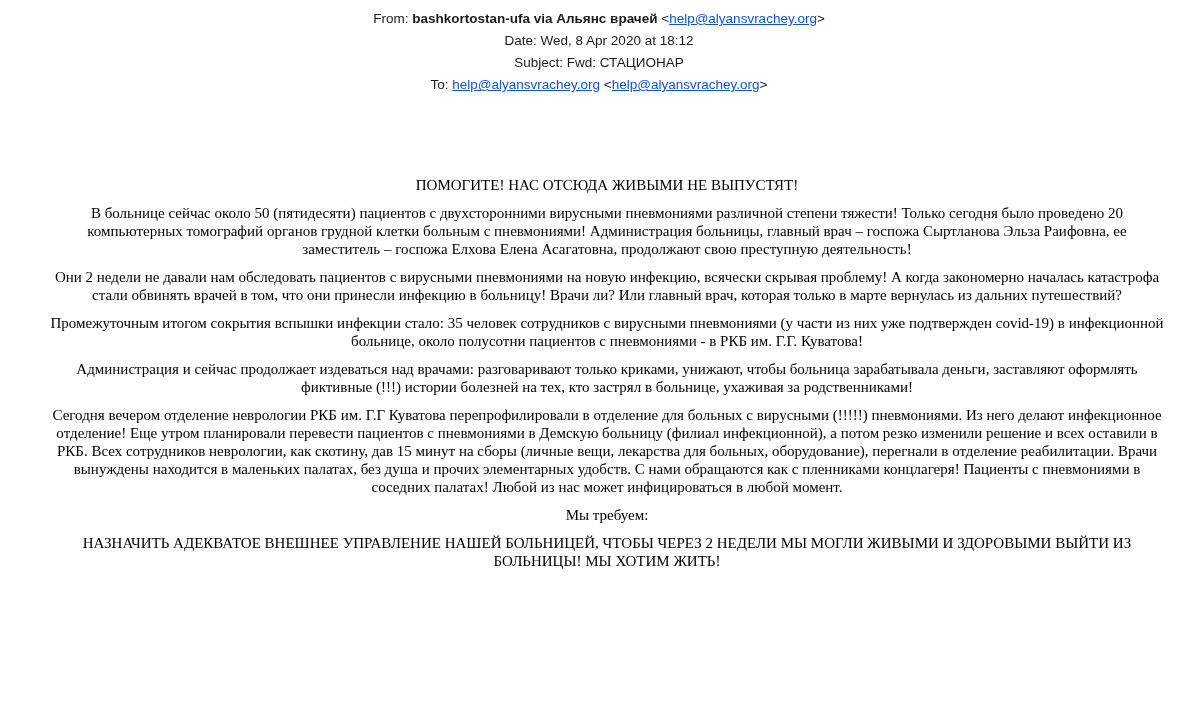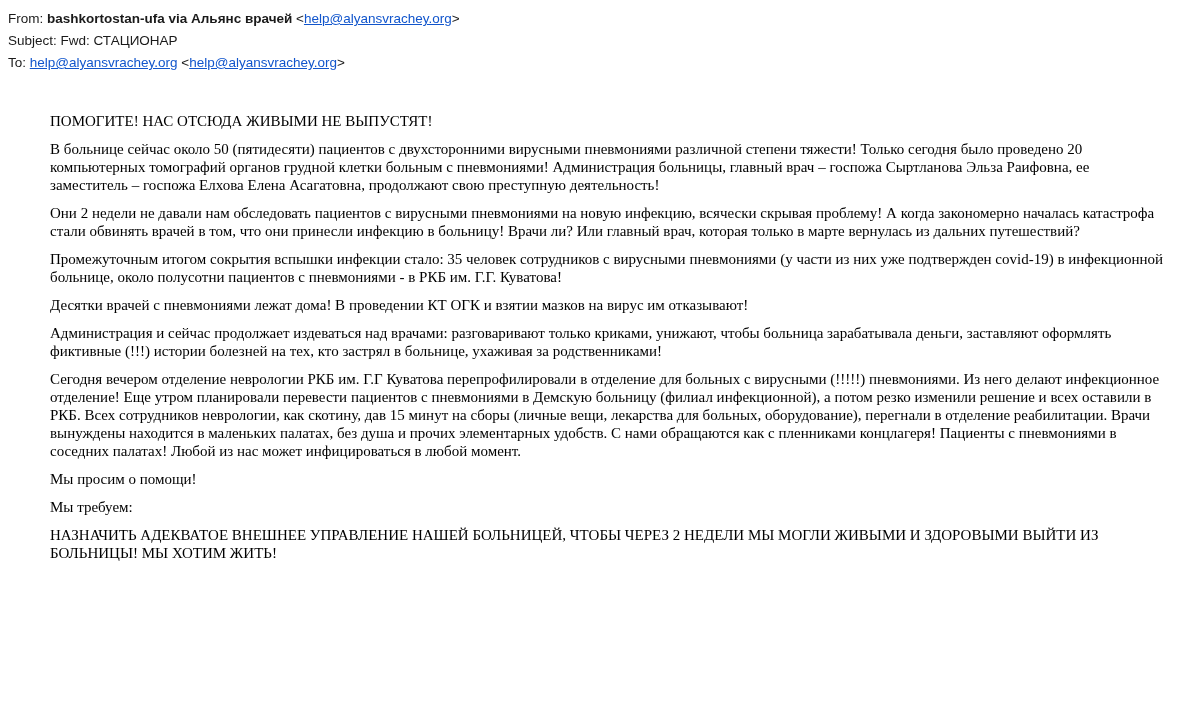--- a/index.html
+++ b/index.html
@@ -1,15 +1,15 @@
 <!DOCTYPE html>
 <html><head>
 <meta charset="utf-8">
 <style>
-  * { box-sizing: border-box; }
+  * { box-sizing: border-box; text-align: center; }
   html, body { margin: 0; padding: 0; }
   body {
     width: 1200px;
     height: 714px;
     background: #ffffff;
     color: #000000;
     font-family: "Liberation Sans", sans-serif;
     overflow: hidden;
   }
   .email-header {
@@ -19,45 +19,44 @@
     color: #1a1a1a;
   }
   .email-header .hline { white-space: pre-wrap; }
   .email-header .from-name { font-weight: bold; }
   .email-header a.link {
     color: #1155cc;
     text-decoration: underline;
     cursor: pointer;
   }
   .email-body {
-    margin: 38px 36px 0 50px;
+    margin: 80px 36px 0 50px;
     font-family: "Liberation Serif", serif;
     font-size: 15px;
     line-height: 18px;
     color: #000000;
   }
   .email-body p {
     margin: 0 0 10px 0;
     white-space: pre-wrap;
   }
 </style>
 </head>
 <body>
 
 <div class="email-header">
   <div class="hline"><span>From: </span><span class="from-name">bashkortostan-ufa via Альянс врачей</span><span> &lt;</span><a class="link">help@alyansvrachey.org</a><span>&gt;</span></div>
+  <div class="hline"><span>Date: </span><span>Wed, 8 Apr 2020 at 18:12</span></div>
   <div class="hline"><span>Subject: </span><span>Fwd: СТАЦИОНАР</span></div>
   <div class="hline"><span>To: </span><a class="link">help@alyansvrachey.org</a><span> &lt;</span><a class="link">help@alyansvrachey.org</a><span>&gt;</span></div>
 </div>
 
 <div class="email-body">
   <p>ПОМОГИТЕ! НАС ОТСЮДА ЖИВЫМИ НЕ ВЫПУСТЯТ!</p>
   <p>В больнице сейчас около 50 (пятидесяти) пациентов с двухсторонними вирусными пневмониями различной степени тяжести! Только сегодня было проведено 20 компьютерных томографий органов грудной клетки больным с пневмониями! Администрация больницы, главный врач – госпожа Сыртланова Эльза Раифовна, ее заместитель – госпожа Елхова Елена Асагатовна, продолжают свою преступную деятельность!</p>
   <p>Они 2 недели не давали нам обследовать пациентов с вирусными пневмониями на новую инфекцию, всячески скрывая проблему! А когда закономерно началась катастрофа стали обвинять врачей в том, что они принесли инфекцию в больницу! Врачи ли? Или главный врач, которая только в марте вернулась из дальних путешествий?</p>
   <p>Промежуточным итогом сокрытия вспышки инфекции стало: 35 человек сотрудников с вирусными пневмониями (у части из них уже подтвержден covid-19) в инфекционной больнице, около полусотни пациентов с пневмониями - в РКБ им. Г.Г. Куватова!</p>
-  <p>Десятки врачей с пневмониями лежат дома! В проведении КТ ОГК и взятии мазков на вирус им отказывают!</p>
   <p>Администрация и сейчас продолжает издеваться над врачами: разговаривают только криками, унижают, чтобы больница зарабатывала деньги, заставляют оформлять фиктивные (!!!) истории болезней на тех, кто застрял в больнице, ухаживая за родственниками!</p>
   <p>Сегодня вечером отделение неврологии РКБ им. Г.Г Куватова перепрофилировали в отделение для больных с вирусными (!!!!!) пневмониями. Из него делают инфекционное отделение! Еще утром планировали перевести пациентов с пневмониями в Демскую больницу (филиал инфекционной), а потом резко изменили решение и всех оставили в РКБ. Всех сотрудников неврологии, как скотину, дав 15 минут на сборы (личные вещи, лекарства для больных, оборудование), перегнали в отделение реабилитации. Врачи вынуждены находится в маленьких палатах, без душа и прочих элементарных удобств. С нами обращаются как с пленниками концлагеря! Пациенты с пневмониями в соседних палатах! Любой из нас может инфицироваться в любой момент.</p>
-  <p>Мы просим о помощи!</p>
   <p>Мы требуем:</p>
   <p>НАЗНАЧИТЬ АДЕКВАТОЕ ВНЕШНЕЕ УПРАВЛЕНИЕ НАШЕЙ БОЛЬНИЦЕЙ, ЧТОБЫ ЧЕРЕЗ 2 НЕДЕЛИ МЫ МОГЛИ ЖИВЫМИ И ЗДОРОВЫМИ ВЫЙТИ ИЗ БОЛЬНИЦЫ! МЫ ХОТИМ ЖИТЬ!</p>
 
 </div>
 
 </body></html>

